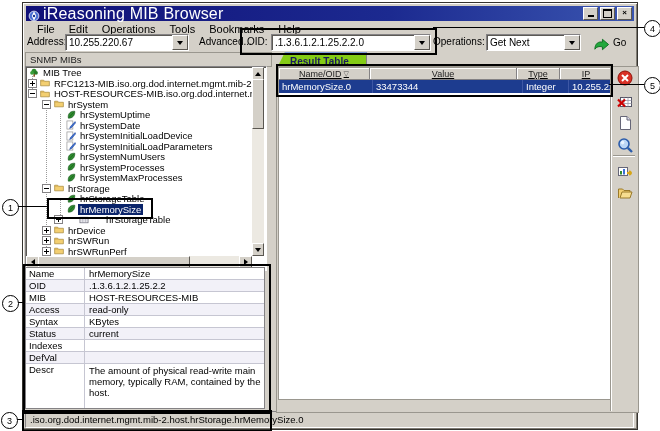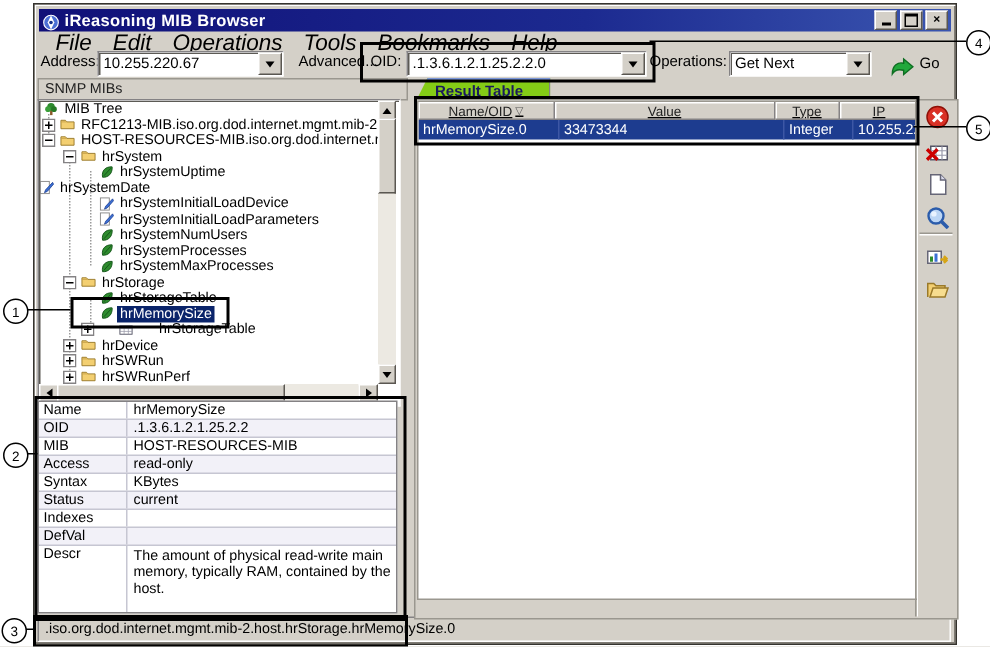--- a/index.html
+++ b/index.html
@@ -6,27 +6,27 @@
   body{width:660px;height:431px;position:relative;background:#fff;overflow:hidden;
        font-family:"Liberation Sans",sans-serif;-webkit-font-smoothing:none;}
   .abs{position:absolute;}
   
   .window{left:22px;top:2px;width:614px;height:426px;background:#d4d0c8;
           border:1px solid #35332e;box-shadow:inset 1px 1px 0 #fff, inset -1px -1px 0 #807c74;}
   .titlebar{left:3px;top:3px;right:3px;height:15px;
             background:linear-gradient(90deg,#101078 0%,#1c2a90 60%,#3a55b0 100%);
             display:flex;align-items:center;color:#fff;}
   .titlebar .logo{width:12px;height:12px;margin:0 3px 0 2px;}
-  .title-text{font-size:11px;font-weight:bold;letter-spacing:.2px;white-space:nowrap;}
+  .title-text{font-size:16px;font-weight:normal;letter-spacing:.2px;white-space:nowrap;}
   .winbtns{margin-left:auto;display:flex;gap:2px;padding-right:2px;}
   .winbtn{width:13px;height:11px;background:#d4d0c8;border:1px solid;
           border-color:#fff #5a5751 #5a5751 #fff;font-size:8px;line-height:9px;
           text-align:center;color:#000;font-weight:bold;}
   .menubar{left:3px;top:19px;right:3px;height:13px;display:flex;align-items:center;padding-left:4px;}
-  .menubar span{font-size:15px;padding:0 7px;color:#000;white-space:nowrap;font-style:italic;}
+  .menubar span{font-size:11px;padding:0 7px;color:#000;white-space:nowrap;}
   .toolbar-label{font-size:10px;color:#000;white-space:nowrap;display:flex;align-items:center;height:15px;}
   .combo{background:#fff;border:1px solid;border-color:#848284 #fff #fff #848284;
          box-shadow:inset 1px 1px 0 #5c5a55;height:15px;display:flex;align-items:center;}
   .combo .val{flex:1;font-size:10px;padding-left:3px;white-space:nowrap;overflow:hidden;}
   .drop-btn{width:14px;height:13px;margin:0;background:#d4d0c8;border:1px solid;
             border-color:#fff #5a5751 #5a5751 #fff;display:flex;align-items:center;justify-content:center;}
   .tri-down{width:0;height:0;border-left:3px solid transparent;border-right:3px solid transparent;
             border-top:4px solid #000;}
   .tri-up{width:0;height:0;border-left:3px solid transparent;border-right:3px solid transparent;
           border-bottom:4px solid #000;}
@@ -212,21 +212,21 @@
         </div>
         <div class="tree-row" style="top: 42px; padding-left: 40px;">
           <span style="display: inline-flex;">
             <svg viewBox="0 0 16 16" width="10" height="10">
               <path d="M14 2 C7 1.5 2.5 6 3.8 13 C10 13.5 14.5 9 14 2 Z" fill="#2e8b2e" stroke="#14541a" stroke-width="1"></path>
               <path d="M12.5 3.5 L5.2 11.5" stroke="#14541a" stroke-width="1" fill="none"></path>
             </svg>
           </span>
           <span class="lbl" style="margin-left: 2px;">hrSystemUptime</span>
         </div>
-        <div class="tree-row" style="top: 52.5px;  text-align: right;">
+        <div class="tree-row" style="top: 52.5px; padding-left: 40px; text-align: right;">
           <span style="display: inline-flex;">
             <svg viewBox="0 0 16 16" width="10" height="10">
               <rect x="1.5" y="1.5" width="9.5" height="13" fill="#fff" stroke="#888"></rect>
               <path d="M14.5 2.5 L7 10.5 L5.8 13.5 L8.8 12.2 L15.5 4.5 Z" fill="#3b6fd4" stroke="#1d3e8f" stroke-width="0.8"></path>
             </svg>
           </span>
           <span class="lbl" style="margin-left: 2px;">hrSystemDate</span>
         </div>
         <div class="tree-row" style="top: 63px; padding-left: 40px;">
           <span style="display: inline-flex;">

